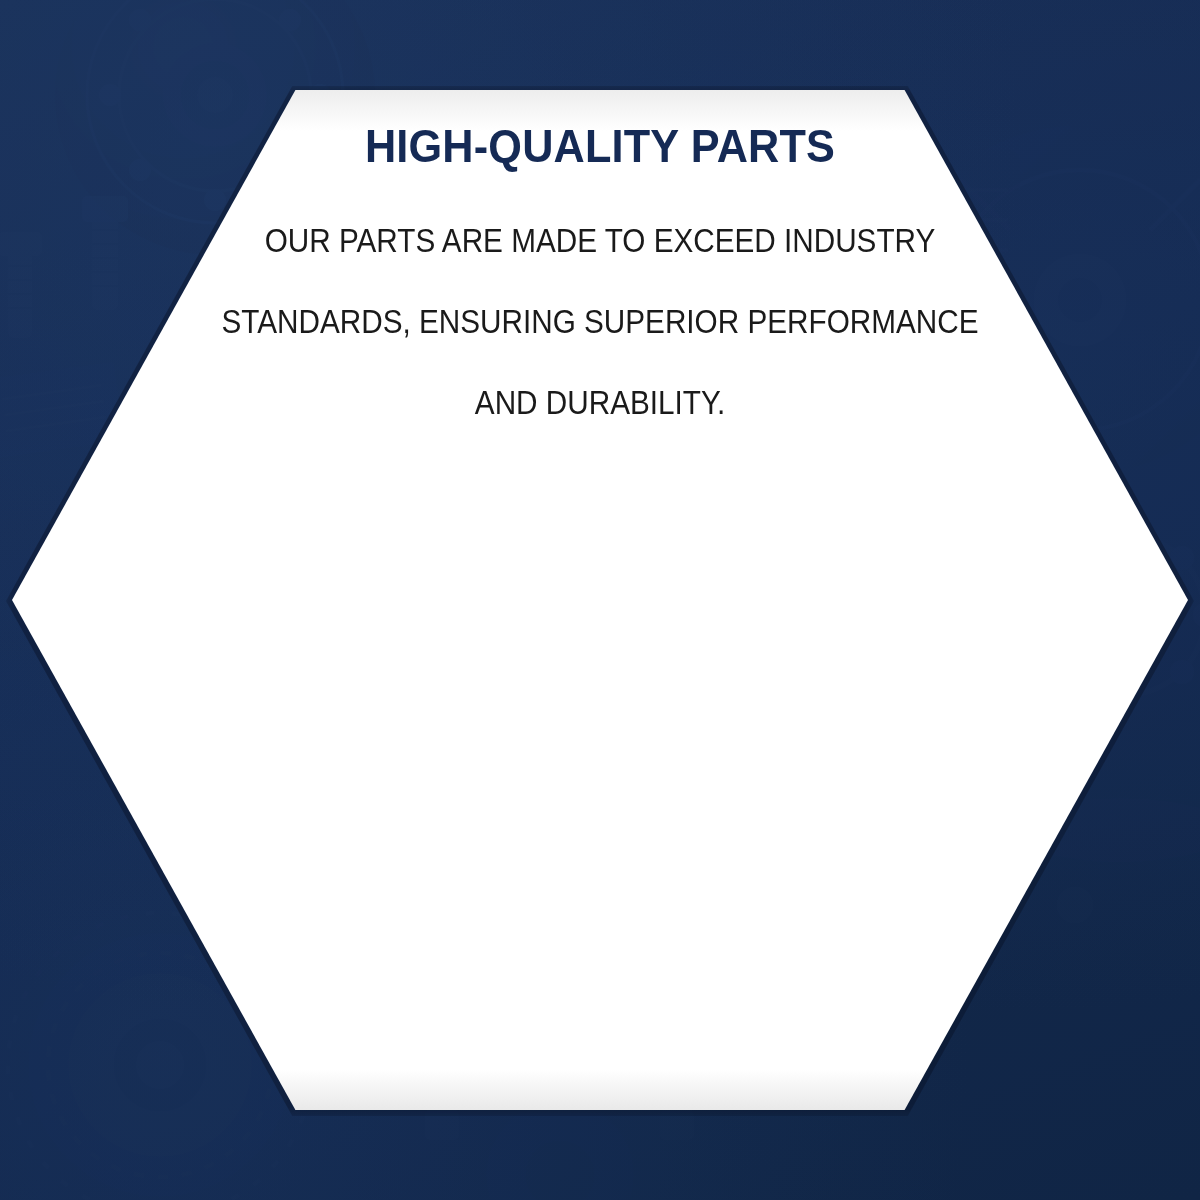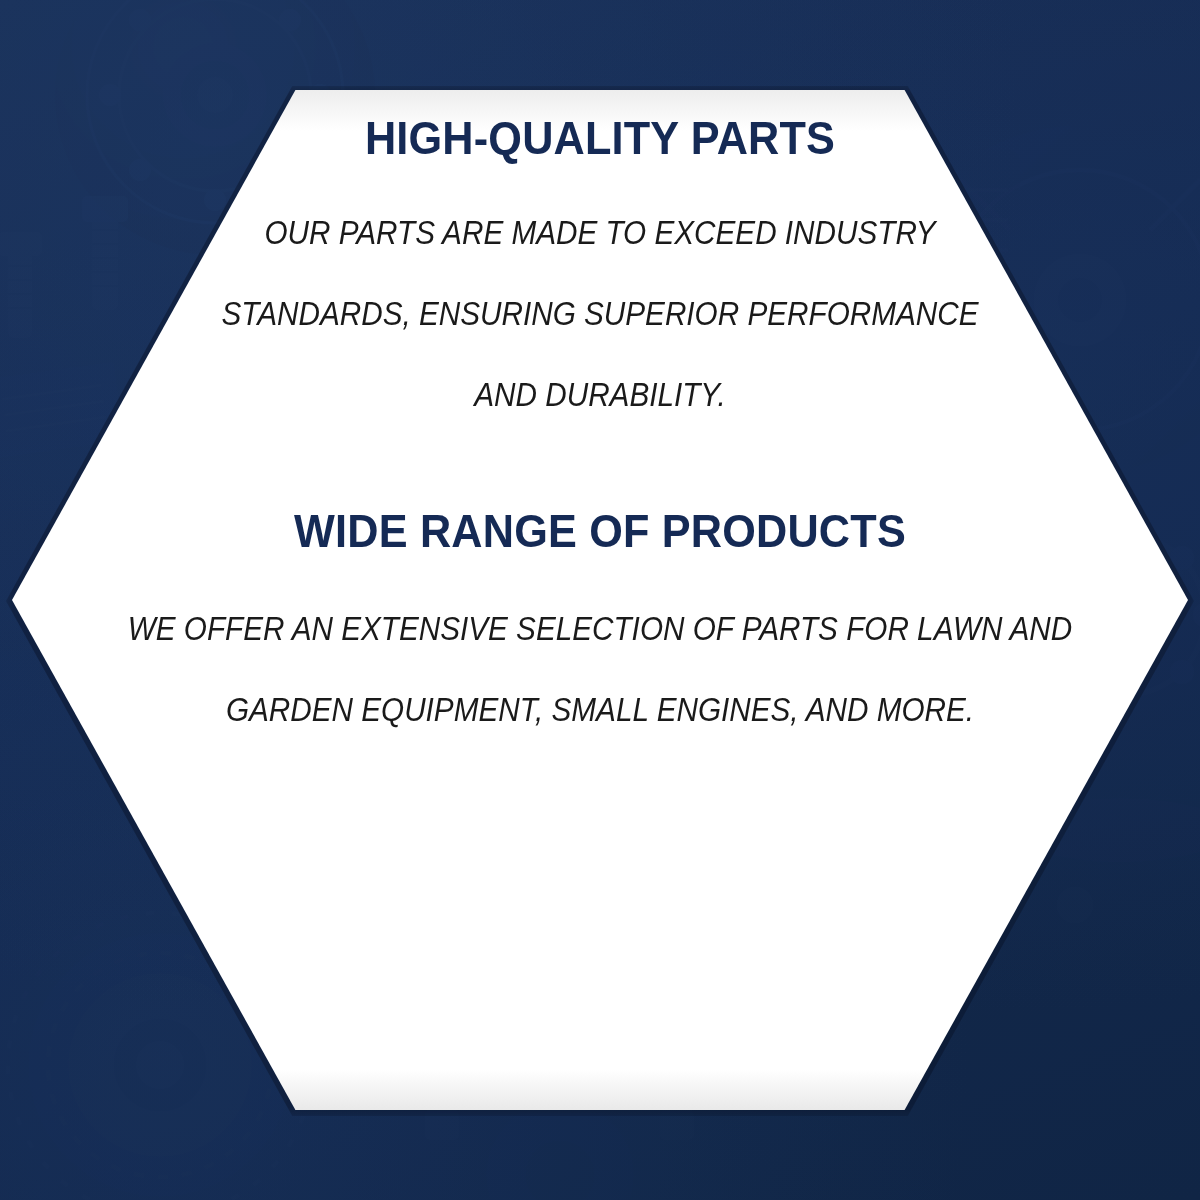--- a/index.html
+++ b/index.html
@@ -59,21 +59,21 @@
     -webkit-clip-path:polygon(24.1% 0%, 75.9% 0%, 100% 50%, 75.9% 100%, 24.1% 100%, 0% 50%);
     clip-path:polygon(24.1% 0%, 75.9% 0%, 100% 50%, 75.9% 100%, 24.1% 100%, 0% 50%);
     background:rgba(8,18,38,.45);
     filter:blur(6px);
   }
 
   #hex-content {
     position:relative;
     width:100%;
     height:100%;
-    padding-top:10px;
+    padding-top:18px;
     display:flex;
     flex-direction:column;
     align-items:flex-start;
   }
 
   .feature-block {
     width:100%;
     text-align:center;
   }
 
@@ -108,21 +108,21 @@
 
   #block-range     { margin-top:96px; }
   #block-range .feature-body-line:nth-child(1) { margin-top:58px; }
   #block-range .feature-body-line:nth-child(2) { margin-top:48px; }
 
   #block-pricing   { margin-top:96px; }
   #block-pricing .feature-body-line:nth-child(1) { margin-top:58px; }
   #block-pricing .feature-body-line:nth-child(2) { margin-top:48px; }
   #block-pricing .feature-body-line:nth-child(3) { margin-top:48px; }
 
-  .body-lines { display:block;font-style:italic; }
+  .body-lines { display:block; }
 </style>
 </head>
 <body>
 
 <div id="stage">
 
   <div id="bg-texture">
     <svg viewBox="0 0 1200 1200" xmlns="http://www.w3.org/2000/svg" aria-hidden="true">
       <defs>
         <linearGradient id="pgrad" x1="0" y1="0" x2="1" y2="1">
@@ -275,25 +275,18 @@
 
       <div class="feature-block" id="block-quality">
         <div class="feature-title">HIGH-QUALITY PARTS</div>
         <div class="body-lines">
           <span class="feature-body feature-body-line">OUR PARTS ARE MADE TO EXCEED INDUSTRY</span>
           <span class="feature-body feature-body-line">STANDARDS, ENSURING SUPERIOR PERFORMANCE</span>
           <span class="feature-body feature-body-line">AND DURABILITY.</span>
         </div>
       </div>
 
-      <div class="feature-block" id="block-range">
-        <div class="feature-title">WIDE RANGE OF PRODUCTS</div>
-        <div class="body-lines">
-          <span class="feature-body feature-body-line">WE OFFER AN EXTENSIVE SELECTION OF PARTS FOR LAWN AND</span>
-          <span class="feature-body feature-body-line">GARDEN EQUIPMENT, SMALL ENGINES, AND MORE.</span>
-        </div>
-      </div>
 
 
     </div>
   </div>
 
 </div>
 
 </body></html>

